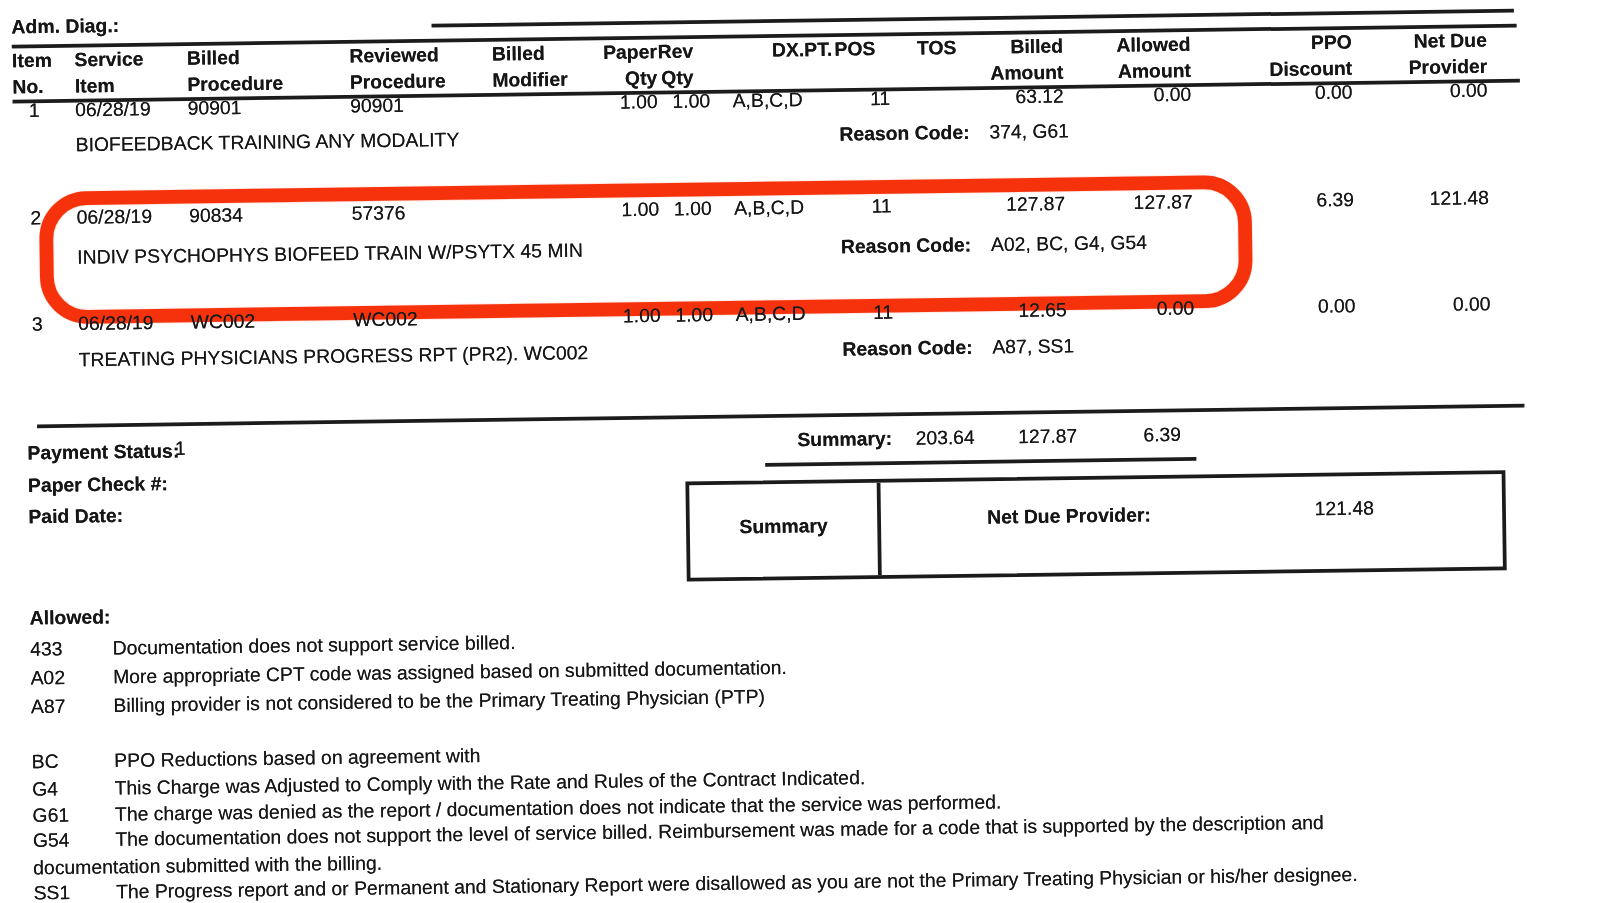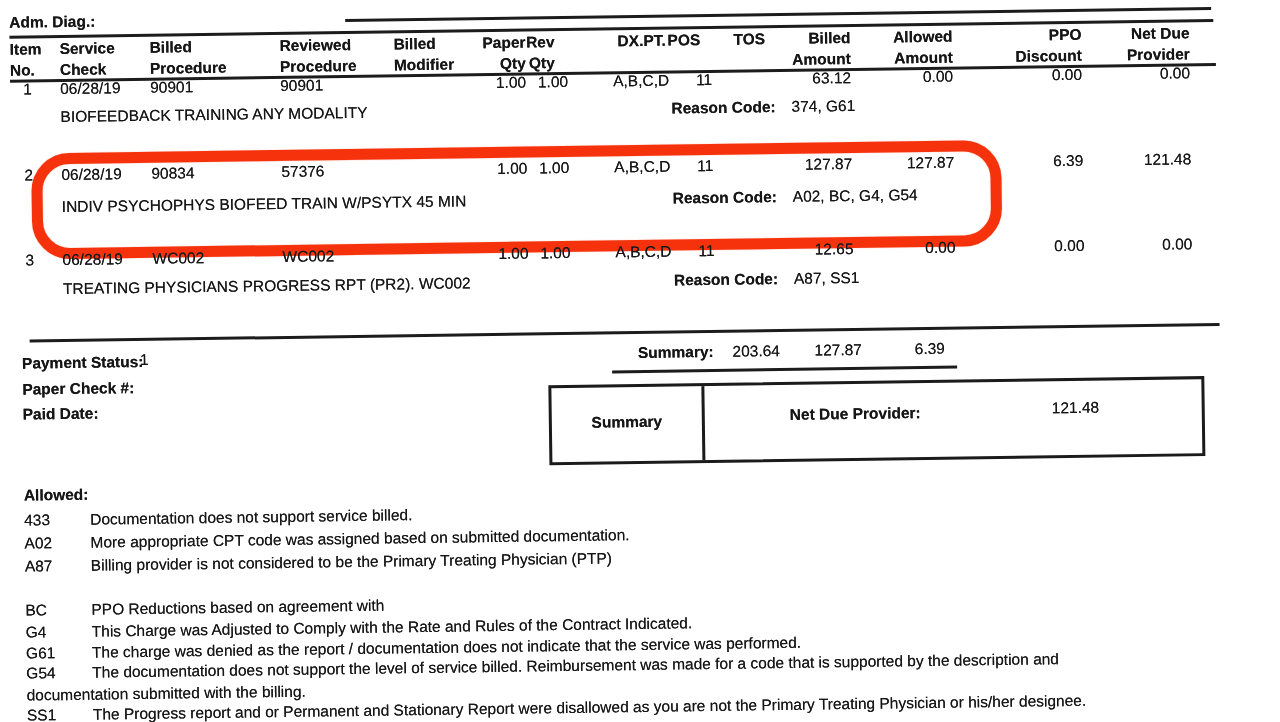--- a/index.html
+++ b/index.html
@@ -13,21 +13,21 @@
   .abs{position:absolute;}
   .b{font-weight:700;}
   .soft{text-shadow:0 0 .5px #3a3a3a;}
   .hline{position:absolute;height:2.5px;background:#1c1c1c;}
   .hc{position:absolute;font-weight:700;white-space:pre-line;line-height:21px;text-shadow:0 0 .5px #3a3a3a;}
   .rowband{position:absolute;left:0;top:0;width:1280px;height:20px;}
   .cell{position:absolute;top:0;white-space:nowrap;text-shadow:0 0 .5px #3a3a3a;}
   .c1{left:27px}.c2{left:64px}.c3{left:154px}.c4{left:284px}
   .c5{left:468px;width:62px;text-align:right}
   .c6{left:518px;width:54px;text-align:right}
-  .c7{left:617px}.c8{left:700px}
+  .c7{left:590px}.c8{left:700px}
   .c9{left:773px;width:82px;text-align:right}
   .c10{left:875px;width:82px;text-align:right}
   .c11{left:1004px;width:82px;text-align:right}
   .c12{left:1104px;width:90px;text-align:right}
   .desc{left:64px}
   .rclabel{left:675px;font-weight:700}
   .rccodes{left:795px}
   .highlight{
     position:absolute;left:34px;top:145px;width:948px;height:84px;
     border:11px solid var(--highlight,#f5320b);border-radius:38px;
@@ -45,21 +45,21 @@
 <div class="page">
   <div class="tilt">
 
     <div class="abs b soft" style="left:14px;top:5px">Adm. Diag.:</div>
     <div class="hline" style="left:350px;top:15px;width:866px"></div>
     <div class="hline" style="left:14px;top:27px;width:1204px"></div>
 
     <div class="hc" style="left:14px;top:30px">Item
 No.</div>
     <div class="hc" style="left:64px;top:30px">Service
-Check</div>
+Item</div>
     <div class="hc" style="left:154px;top:30px">Billed
 Procedure</div>
     <div class="hc" style="left:284px;top:30px">Reviewed
 Procedure</div>
     <div class="hc" style="left:398px;top:30px">Billed
 Modifier</div>
     <div class="hc" style="left:468px;top:30px;width:62px;text-align:right">Paper
 Qty</div>
     <div class="hc" style="left:505px;top:30px;width:54px;text-align:right">Rev
 Qty</div>

